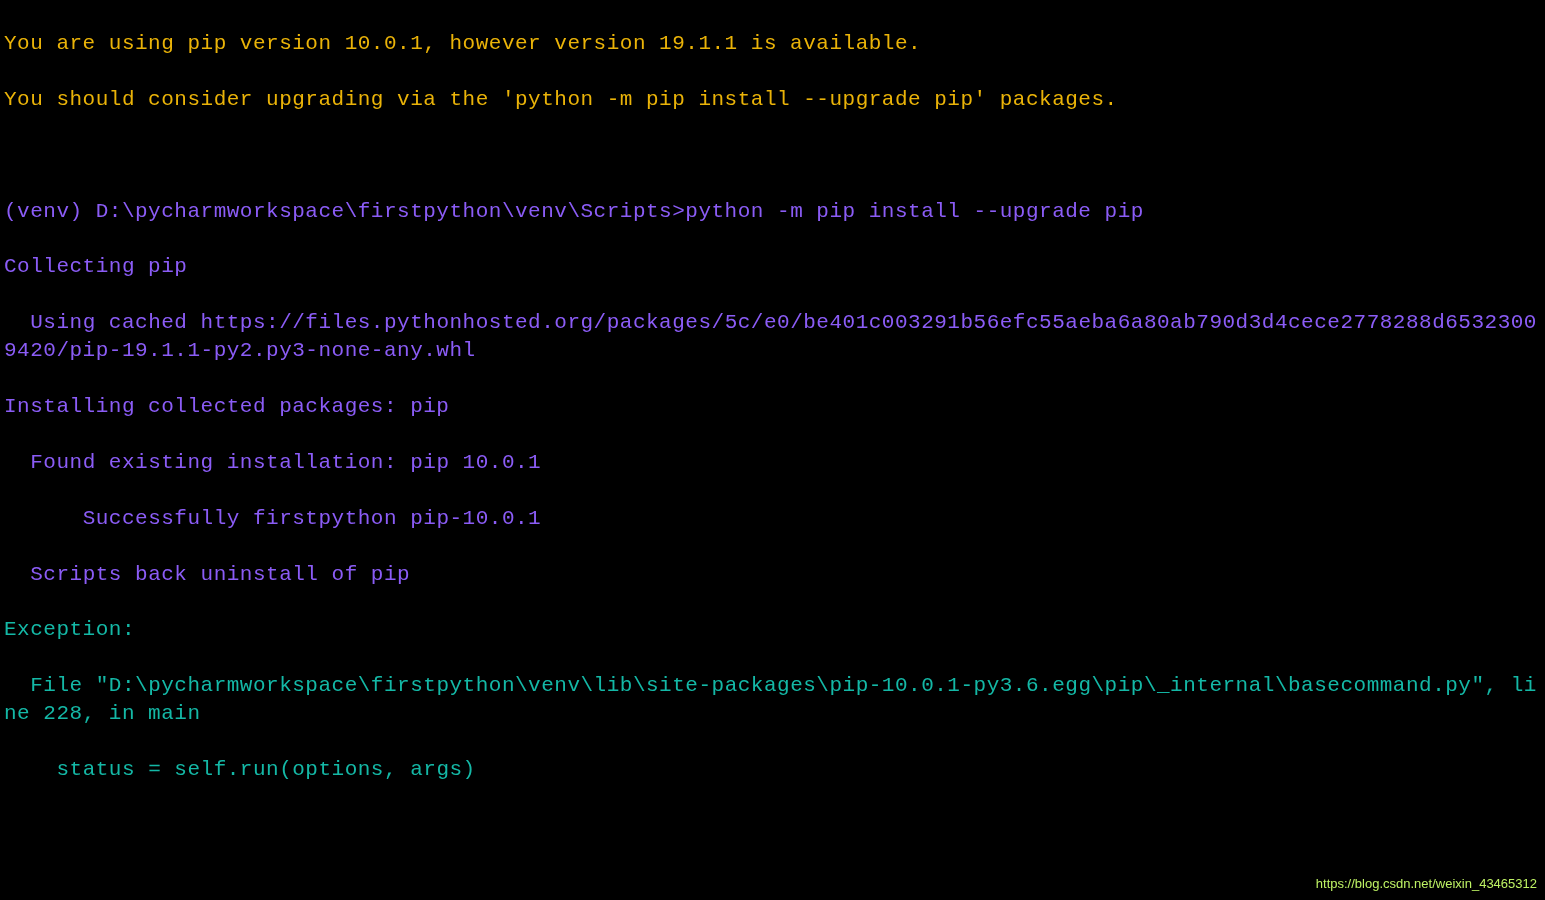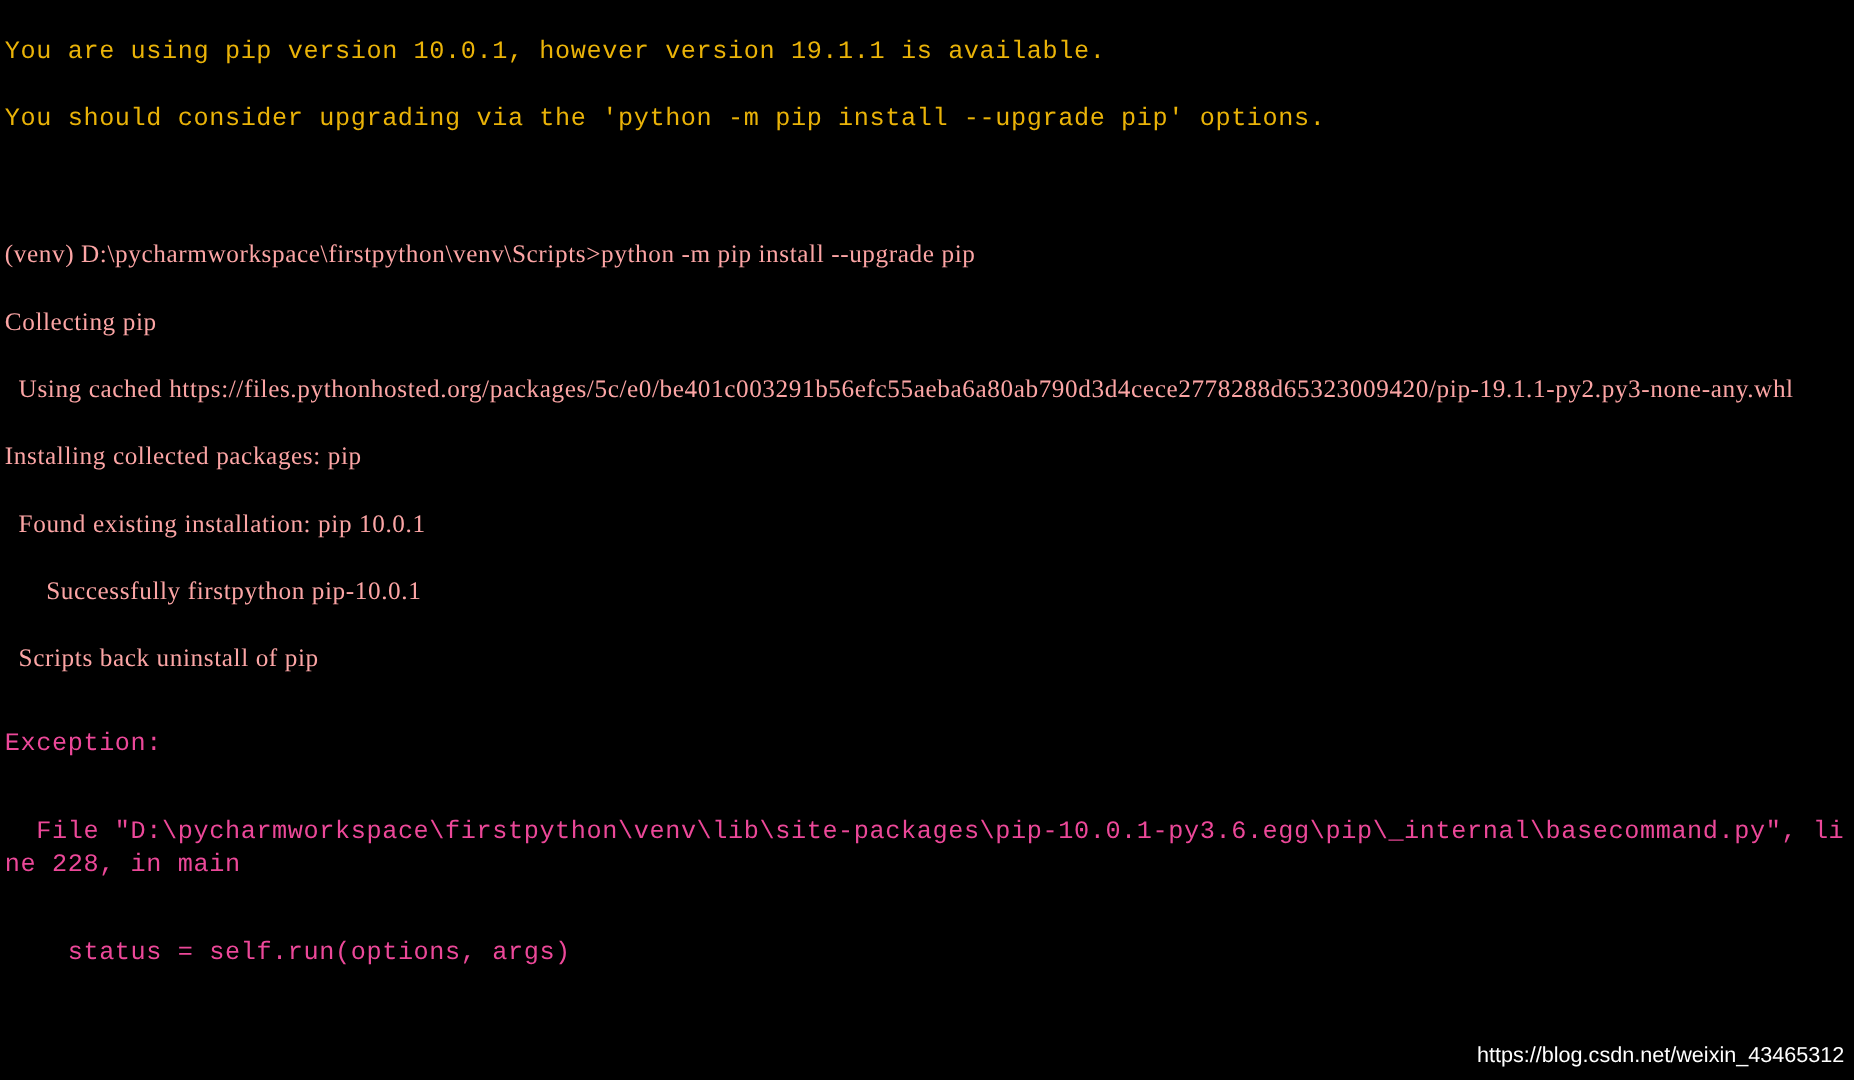--- a/index.html
+++ b/index.html
@@ -20,46 +20,44 @@
       letter-spacing: 0.5px;
     }
     .terminal {
       white-space: pre-wrap;
       word-break: break-all;
     }
     .yellow {
       color: #eab308;
     }
     .gray {
-      color: #fca5a5;
-      font-family: Liberation Serif, serif;
+      color: #8b5cf6;
     }
     .red {
-      color: #ec4899;
-      margin-top: 17px;
+      color: #14b8a6;
     }
     .watermark {
       position: absolute;
       bottom: 8px;
       right: 8px;
       font-family: Arial, sans-serif;
-      font-size: 18px;
-      color: #ffffff;
+      font-size: 13px;
+      color: #bef264;
       letter-spacing: 0;
     }
     .blank-line {
       height: 28px;
     }
   </style>
 </head>
 <body>
 
 <div class="terminal">
 <div class="yellow">You are using pip version 10.0.1, however version 19.1.1 is available.</div>
-<div class="yellow">You should consider upgrading via the 'python -m pip install --upgrade pip' options.</div>
+<div class="yellow">You should consider upgrading via the 'python -m pip install --upgrade pip' packages.</div>
 <div class="blank-line"></div>
 <div><span class="gray">(venv) D:\pycharmworkspace\firstpython\venv\Scripts&gt;</span><span class="gray">python -m pip install --upgrade pip</span></div>
 <div class="gray">Collecting pip</div>
 <div class="gray">  Using cached https://files.pythonhosted.org/packages/5c/e0/be401c003291b56efc55aeba6a80ab790d3d4cece2778288d65323009420/pip-19.1.1-py2.py3-none-any.whl</div>
 <div class="gray">Installing collected packages: pip</div>
 <div class="gray">  Found existing installation: pip 10.0.1</div>
 <div class="gray">      Successfully firstpython pip-10.0.1</div>
 <div class="gray">  Scripts back uninstall of pip</div>
 <div class="red">Exception:</div>
 <div class="red">  File "D:\pycharmworkspace\firstpython\venv\lib\site-packages\pip-10.0.1-py3.6.egg\pip\_internal\basecommand.py", line 228, in main</div>

